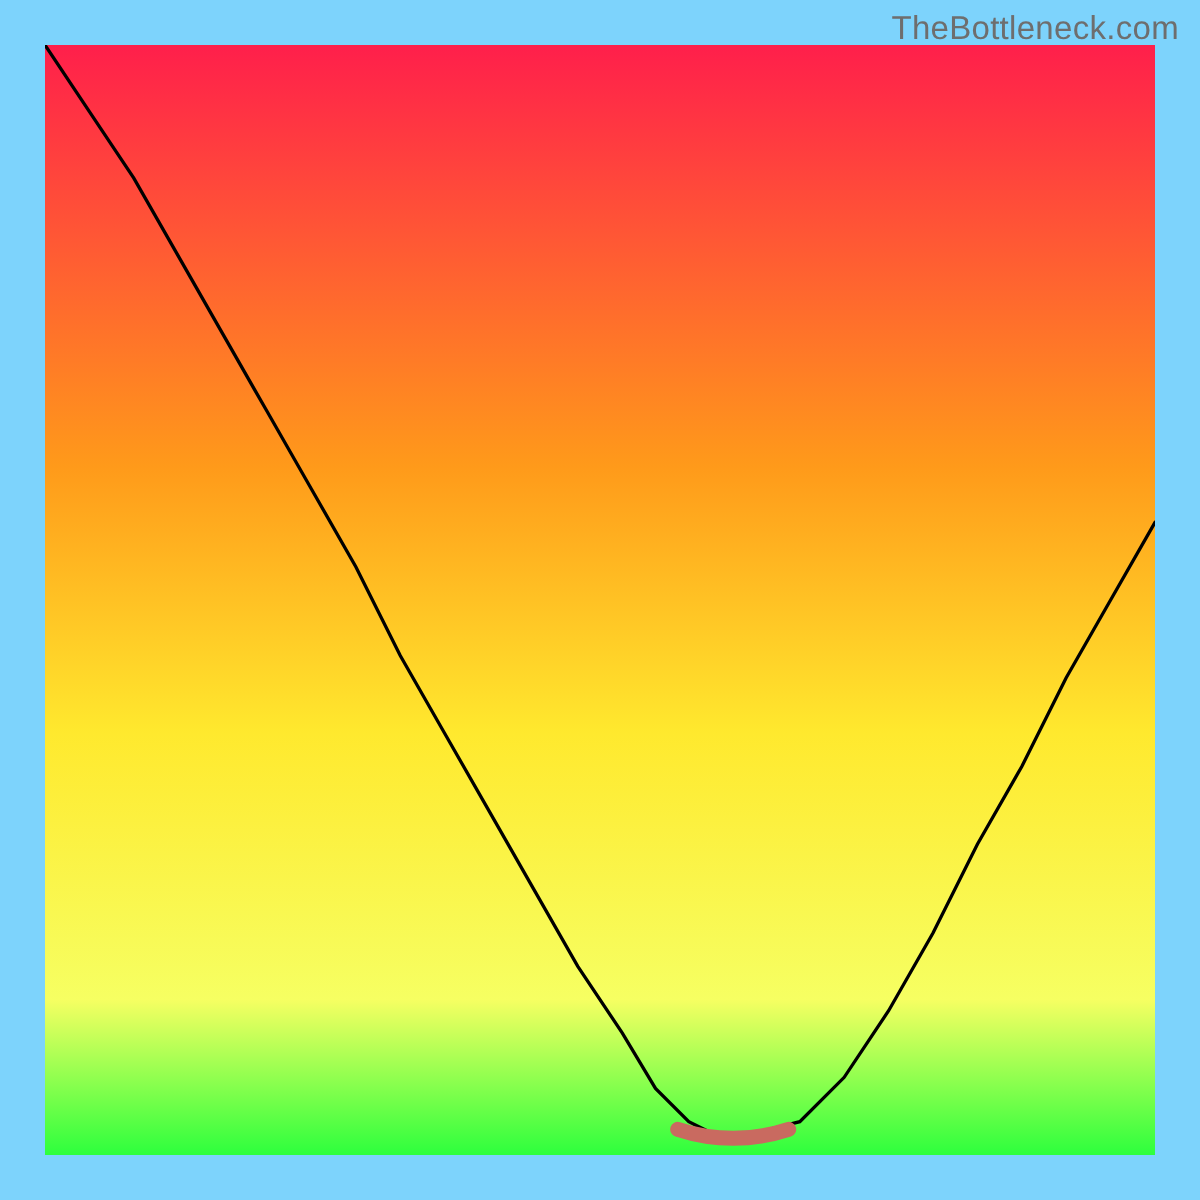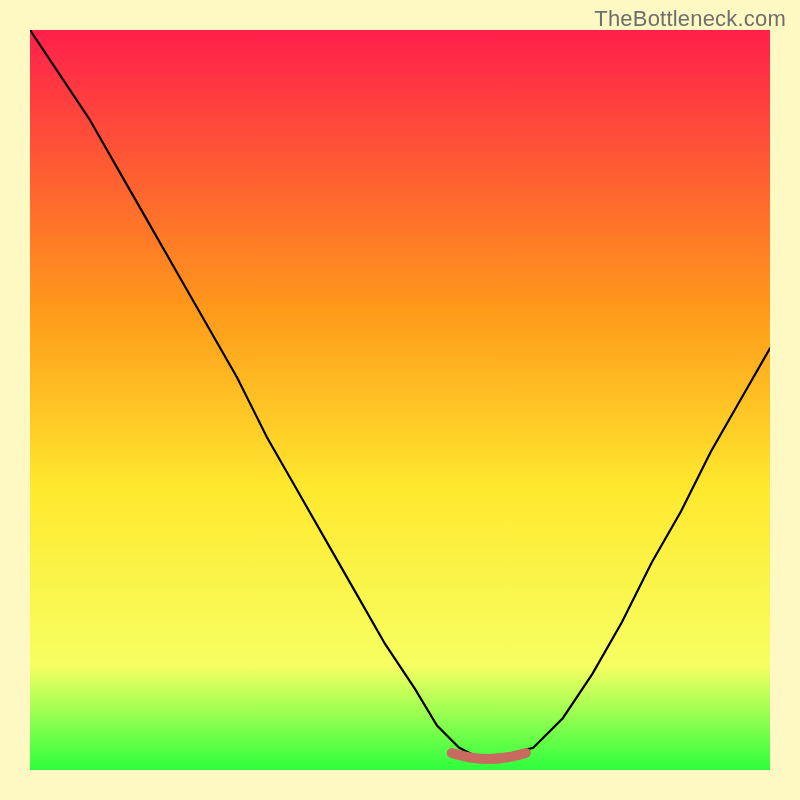--- a/index.html
+++ b/index.html
@@ -8,21 +8,21 @@
     width: 800px;
     height: 800px;
     background: #000;
     font-family: Arial, Helvetica, sans-serif;
     overflow: hidden;
   }
   .frame {
     position: relative;
     width: 800px;
     height: 800px;
-    background: #fef9c3;
+    background: #7dd3fc;
   }
   .watermark {
     position: absolute;
     top: 6px;
     right: 14px;
     color: #6e6e6e;
     font-size: 22px;
     font-weight: 500;
     letter-spacing: 0.2px;
   }

